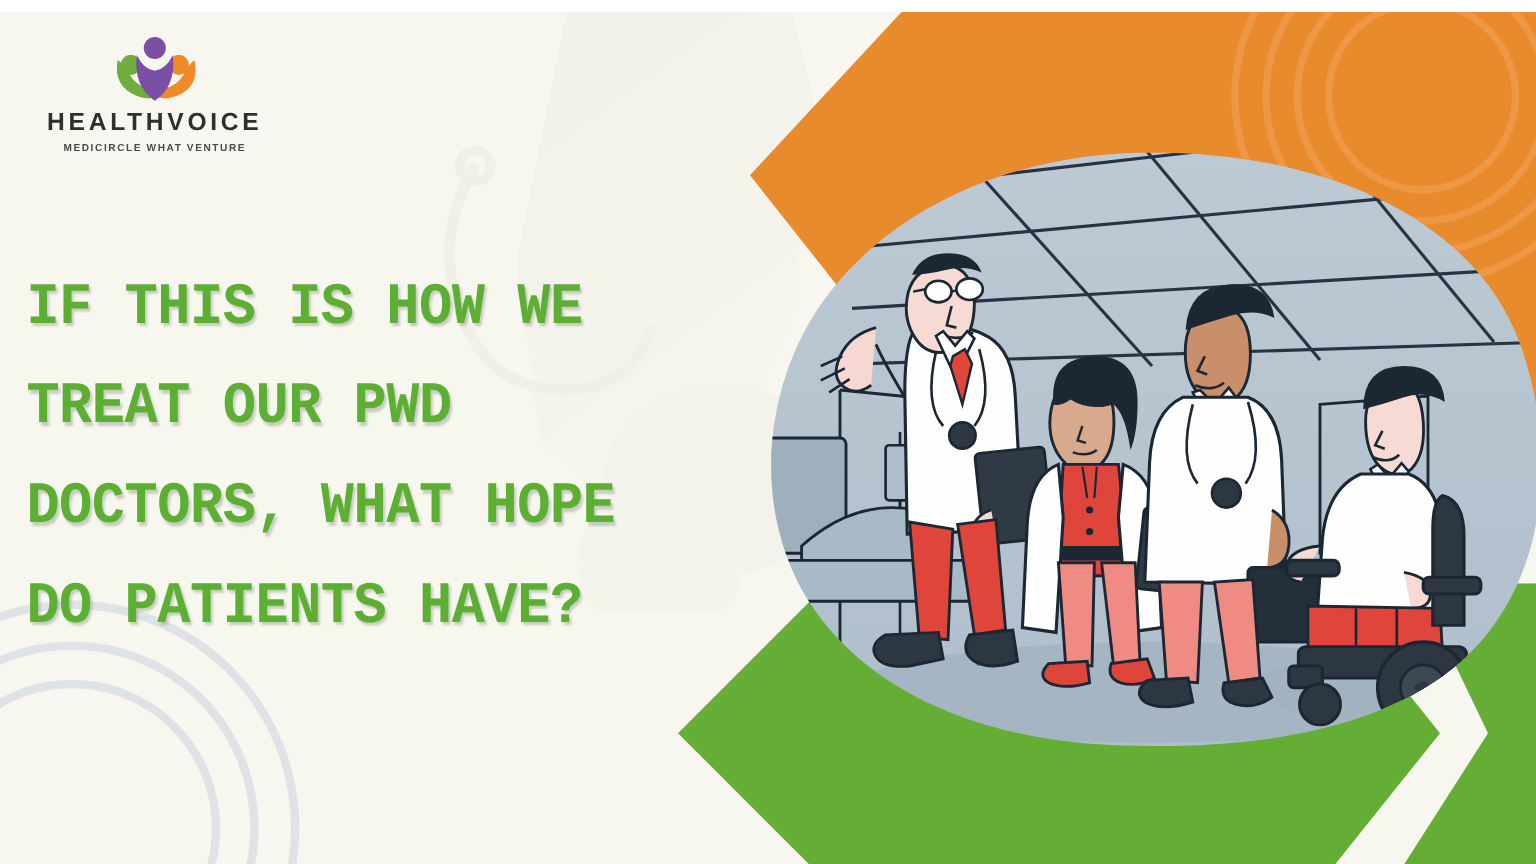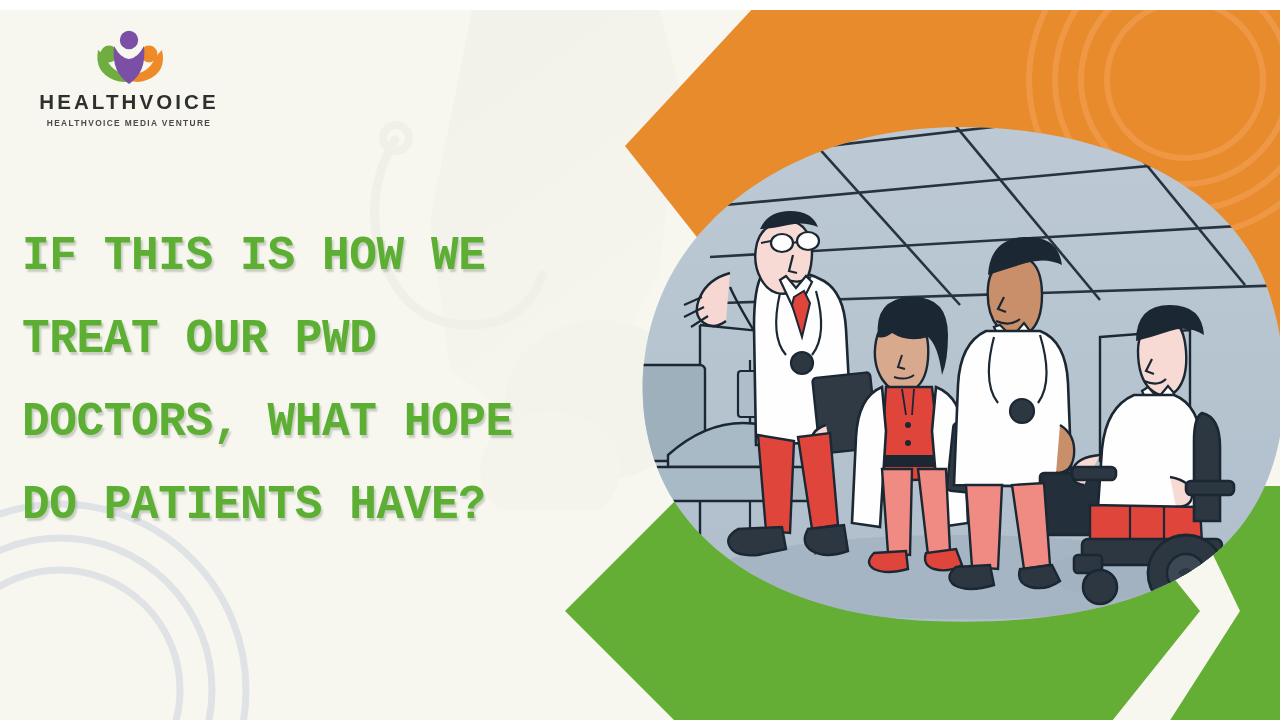--- a/index.html
+++ b/index.html
@@ -275,21 +275,21 @@
       <g>
         <circle cx="17" cy="26" r="8.4" fill="#6FAE3E"></circle>
         <path d="M6 22 q-4 22 16 30 q16 6 22 -6 q-20 2 -28 -12 q-5 -9 -10 -12 Z" fill="#6FAE3E"></path>
         <circle cx="57" cy="26" r="8.4" fill="#EE8B28"></circle>
         <path d="M70 22 q5 22 -15 30 q-16 6 -22 -6 q20 2 28 -12 q5 -9 9 -12 Z" fill="#EE8B28"></path>
         <circle cx="37" cy="12" r="9.2" fill="#7B4FA6"></circle>
         <path d="M22 18 q-3 26 15 38 q18 -12 15 -38 q-6 12 -15 13 q-9 -1 -15 -13 Z" fill="#7B4FA6"></path>
       </g>
     </svg>
     <div class="logo-word">HEALTHVOICE</div>
-    <div class="logo-tag">HEALTHVOICE MEDIA VENTURE</div>
+    <div class="logo-tag">MEDICIRCLE WHAT VENTURE</div>
   </div>
 
   <div class="headline">
     <div class="ln">IF THIS IS HOW WE</div>
     <div class="ln">TREAT OUR PWD</div>
     <div class="ln">DOCTORS, WHAT HOPE</div>
     <div class="ln">DO PATIENTS HAVE?</div>
   </div>
 
 </div>

